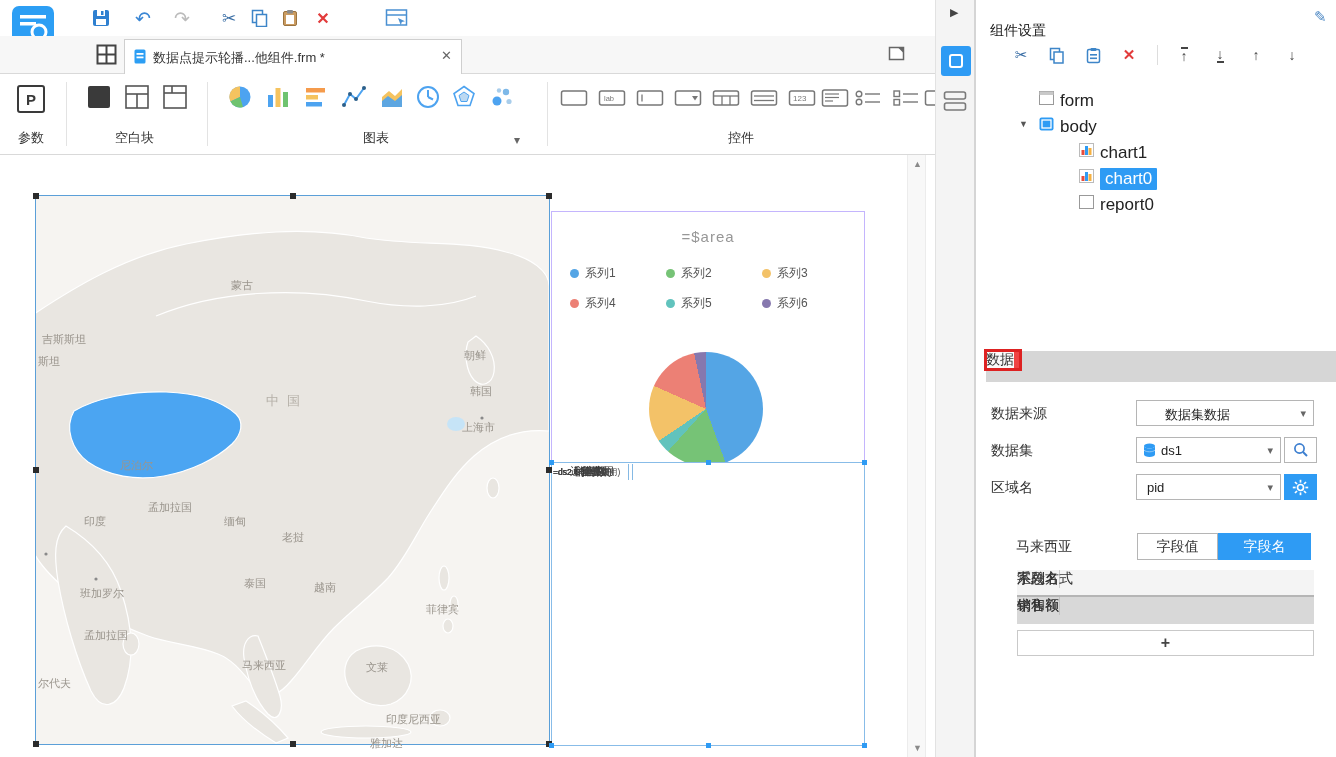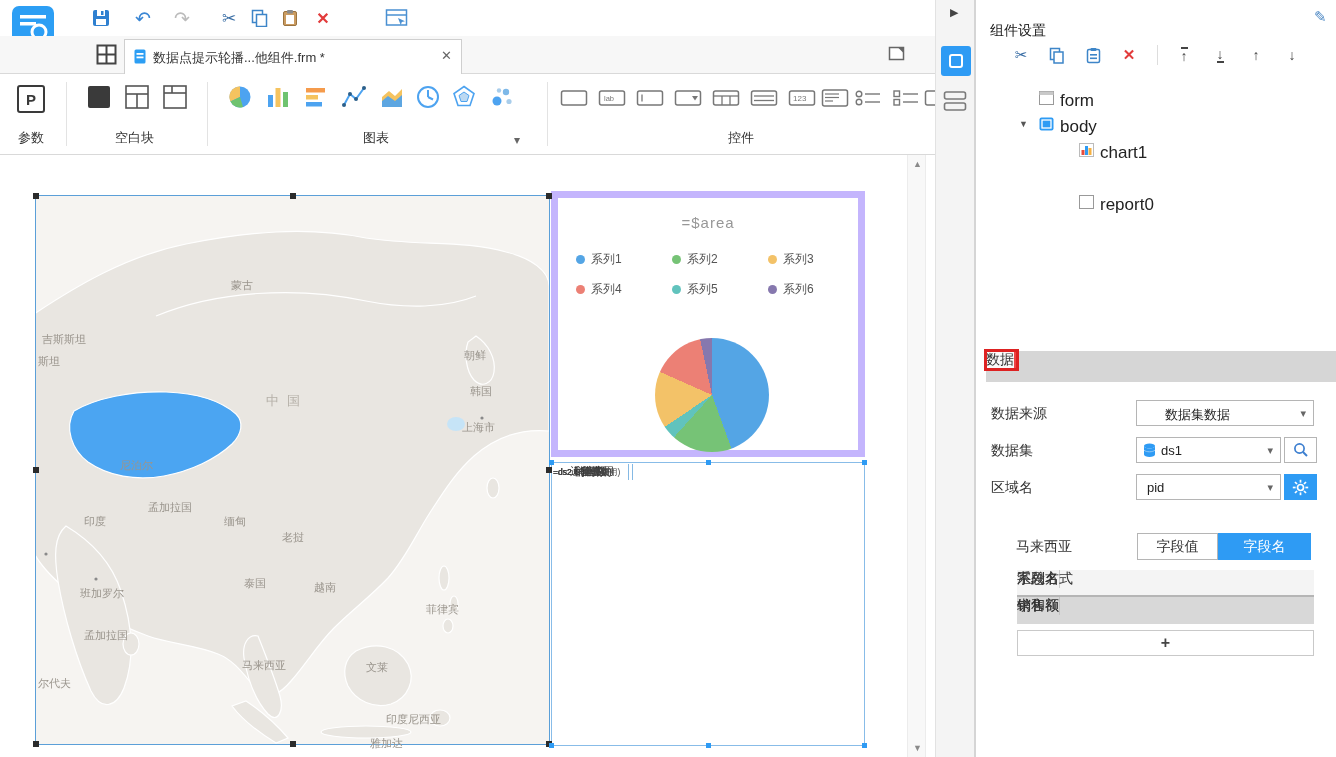--- a/index.html
+++ b/index.html
@@ -39,21 +39,21 @@
 
   
   .canvas { left:0; top:155px; width:935px; height:602px; background:#fff; overflow:hidden; }
 
   .map-comp { left:35px; top:40px; width:515px; height:550px; border:1px solid #5b9fd8; background:#f6f4f1; }
   .maplabel { font-size:11px; color:#9a958d; white-space:nowrap; }
   .maplabel.cn { font-size:13px; color:#b5b0a8; letter-spacing:8px; }
   .handle { width:6px; height:6px; background:#2b2b2b; z-index:5; }
   .bhandle { width:5px; height:5px; background:#2e9bf4; z-index:5; }
 
-  .chart-comp { left:551px; top:36px; width:314px; height:266px; border:7px solid #c4b5fd; background:#fff; }
+  .chart-comp { left:551px; top:56px; width:314px; height:266px; border:1px solid #c4b5fd; background:#fff; }
   .chart-title { left:0; top:16px; width:100%; text-align:center; font-size:15px; color:#979797; letter-spacing:1px; }
   .legend { left:18px; top:50px; width:290px; height:64px; }
   .lg-item { width:96px; height:22px; display:flex; align-items:center; position:absolute; }
   .lg-item .dot { position:static; width:9px; height:9px; border-radius:50%; margin-right:6px; flex:none; }
   .lg-item .lg-txt { position:static; font-size:12px; color:#555; }
   .pie { left:97px; top:140px; width:114px; height:114px; border-radius:50%; }
 
   .report-comp { left:551px; top:307px; width:314px; height:284px; border:1px solid #88bce8; background:#fff; display:flex; flex-direction:column; position:absolute; }
   .rpt-pad { position:static; height:5px; flex:none; }
   .rpt-row { position:static; display:flex; flex:none; border-top:1px solid #85b9e4; }
@@ -84,21 +84,21 @@
   .bar-bot { display:inline-block; border-bottom:2px solid #444; line-height:1; position:static; }
 
   .tree-row { left:0; width:361px; height:26px; cursor:pointer; }
   .t-arrow { left:43px; top:7px; font-size:9px; color:#555; }
   .t-icon { top:5px; width:15px; height:15px; }
   .t-label { top:5px; font-size:17px; color:#222; white-space:nowrap; }
   .t-label.sel { color:#fff; padding:1px 5px; top:4px; border-radius:1px; }
 
   .rp-tabs { left:10px; top:351px; width:351px; height:31px; display:flex; background:#d6d6d6; }
   .rp-tab { position:static; flex:1; display:flex; align-items:center; justify-content:center; font-size:14px; color:#333;
-            border-right:3px solid #ef4444; cursor:pointer; }
+            border-right:6px solid #ef4444; cursor:pointer; }
   .rp-tab:last-child { border-right:none; }
   .rp-tab.active { background:#fafafa; outline:3px solid #dd2222; outline-offset:-1px; z-index:2; }
 
   .fld-label { font-size:14px; color:#333; white-space:nowrap; }
   .select { height:26px; background:#fff; border:1px solid #b5b5b5; cursor:pointer; }
   .select .val { position:absolute; top:5px; font-size:13px; color:#222; white-space:nowrap; }
   .select .sc { position:absolute; right:7px; top:6px; font-size:11px; color:#666; }
   .sq-btn { width:33px; height:26px; border:1px solid #b5b5b5; background:#fff; display:flex; align-items:center; justify-content:center; cursor:pointer; }
   .sq-btn.blue { border-color:#2e9bf4; }
   .tog { height:27px; display:flex; align-items:center; justify-content:center; font-size:14px; cursor:pointer; }
@@ -564,20 +564,31 @@
       <span class="t-icon" style="left:103px">
         <svg width="15" height="14" viewBox="0 0 15 14">
             <rect x="0.5" y="0.5" width="14" height="13" fill="#fff" stroke="#bbb"></rect>
             <rect x="2.5" y="7" width="3" height="5" fill="#e74c3c"></rect>
             <rect x="6" y="3" width="3" height="9" fill="#2e9bf4"></rect>
             <rect x="9.5" y="5" width="3" height="7" fill="#f5b041"></rect>
           </svg>
       </span>
       <span class="t-label" style="left:124px">chart1</span>
     </div>
+    <div class="tree-row" style="top:164px">
+      <span class="t-icon" style="left:103px">
+        <svg width="15" height="14" viewBox="0 0 15 14">
+            <rect x="0.5" y="0.5" width="14" height="13" fill="#fff" stroke="#bbb"></rect>
+            <rect x="2.5" y="7" width="3" height="5" fill="#e74c3c"></rect>
+            <rect x="6" y="3" width="3" height="9" fill="#2e9bf4"></rect>
+            <rect x="9.5" y="5" width="3" height="7" fill="#f5b041"></rect>
+          </svg>
+      </span>
+      <span class="t-label sel" style="left: 124px; background: rgb(46, 155, 244);">chart0</span>
+    </div>
     <div class="tree-row" style="top:190px">
       <span class="t-icon" style="left:103px">
         <svg width="15" height="14" viewBox="0 0 15 14">
             <rect x="0.5" y="0.5" width="14" height="13" fill="#fff" stroke="#999"></rect>
           </svg>
       </span>
       <span class="t-label" style="left:124px">report0</span>
     </div>
 
     <div class="rp-tabs">

